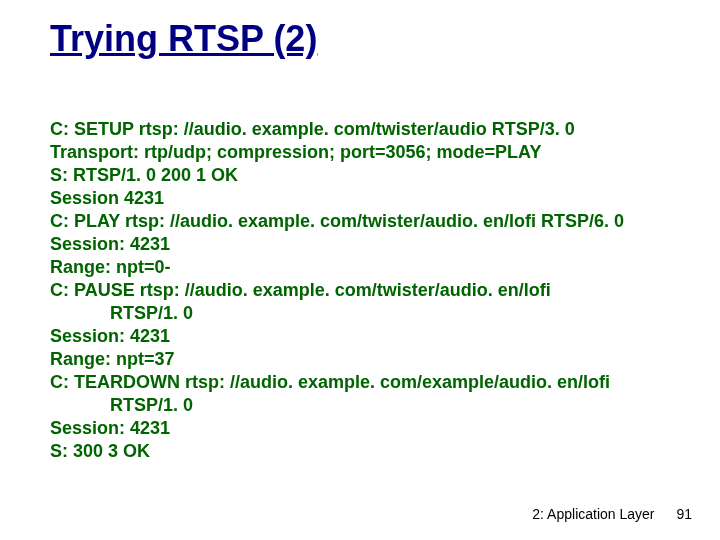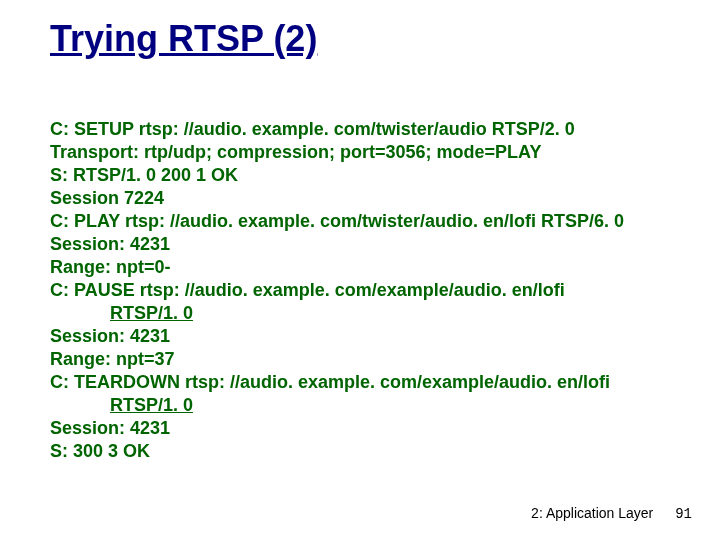--- a/index.html
+++ b/index.html
@@ -36,53 +36,51 @@
     color: #006400;
     font-size: 18px;
     font-weight: bold;
     line-height: 1.28;
   }
   .body .line {
     display: block;
   }
   .body .indent {
     padding-left: 60px;
-    text-decoration: underline;
   }
   .footer {
     position: absolute;
     bottom: 18px;
     right: 28px;
     font-size: 14px;
     color: #000;
     font-family: "Comic Sans MS", "Comic Sans", cursive, sans-serif;
   }
   .footer .pagenum {
     display: inline-block;
     margin-left: 18px;
     color: #000;
-    font-family: Liberation Mono, monospace;
   }
 </style>
 </head>
 <body>
 
 <div class="slide">
 
   <div class="title">Trying RTSP (2)</div>
 
   <div class="body">
-      <span class="line">C: SETUP rtsp: //audio. example. com/twister/audio RTSP/2. 0</span>
+      <span class="line">C: SETUP rtsp: //audio. example. com/twister/audio RTSP/3. 0</span>
       <span class="line">Transport: rtp/udp; compression; port=3056; mode=PLAY</span>
       <span class="line">S: RTSP/1. 0 200 1 OK</span>
-      <span class="line">Session 7224</span>
+      <span class="line">Session 4231</span>
       <span class="line">C: PLAY rtsp: //audio. example. com/twister/audio. en/lofi RTSP/6. 0</span>
       <span class="line">Session: 4231</span>
       <span class="line">Range: npt=0-</span>
-      <span class="line">C: PAUSE rtsp: //audio. example. com/example/audio. en/lofi</span>
+      <span class="line">C: PAUSE rtsp: //audio. example. com/twister/audio. en/lofi</span>
       <span class="line indent">RTSP/1. 0</span>
       <span class="line">Session: 4231</span>
       <span class="line">Range: npt=37</span>
       <span class="line">C: TEARDOWN rtsp: //audio. example. com/example/audio. en/lofi</span>
       <span class="line indent">RTSP/1. 0</span>
       <span class="line">Session: 4231</span>
       <span class="line">S: 300 3 OK</span>
     </div>
 
   <div class="footer">

